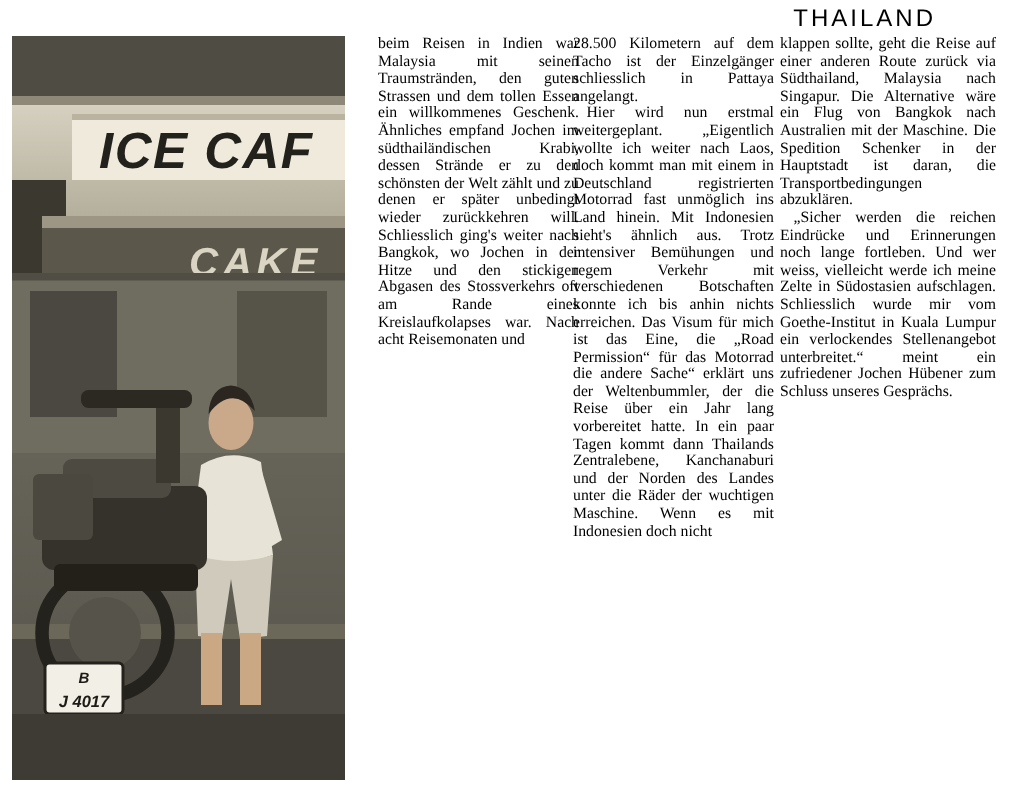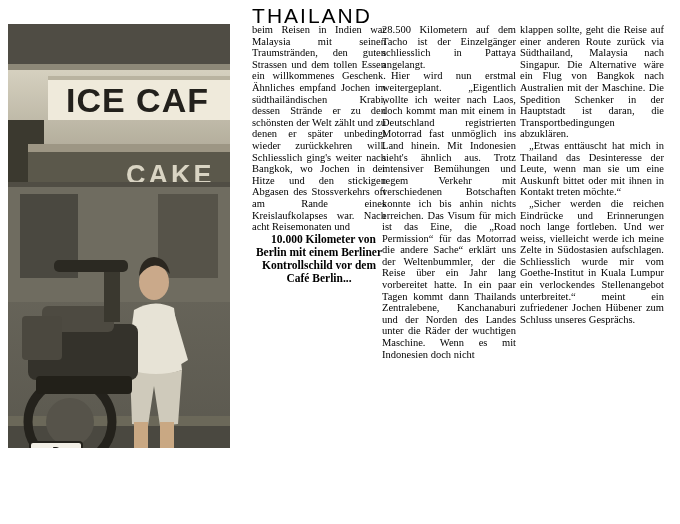--- a/index.html
+++ b/index.html
@@ -18,41 +18,42 @@
     position: relative;
     width: 680px;
     height: 524px;
     box-sizing: border-box;
   }
   .title {
     position: absolute;
     top: 4px;
     left: 0;
     width: 624px;
-    text-align: center;
+    text-align: right;
     font-family: "Liberation Sans", sans-serif;
-    font-size: 21px;
+    font-size: 16px;
     letter-spacing: 2px;
     font-weight: normal;
   }
   .content {
     position: absolute;
     top: 24px;
     left: 8px;
     width: 664px;
     height: 496px;
   }
   .photo {
     position: absolute;
     top: 0;
     left: 0;
     width: 222px;
-    height: 424px;
+    height: 496px;
     overflow: hidden;
     background: #fde047;
+    font-style: italic;
   }
   .photo svg {
     display: block;
   }
   .col {
     position: absolute;
     top: 0;
     width: 134px;
     font-size: 10.5px;
     line-height: 11.6px;
@@ -152,28 +153,26 @@
         <rect x="22" y="418" width="52" height="34" rx="3" fill="#f2efe6" stroke="#24221c" stroke-width="2"></rect>
         <text x="48" y="431" text-anchor="middle" font-family="Liberation Sans, sans-serif" font-size="10" font-weight="bold" fill="#1d1b16">B</text>
         <text x="48" y="447" text-anchor="middle" font-family="Liberation Sans, sans-serif" font-size="11" font-weight="bold" fill="#1d1b16">J 4017</text>
 
         <rect x="0" y="452" width="222" height="44" fill="#3d3b33"></rect>
       </svg>
     </div>
 
     <div class="col col-1">
       <p class="noind">beim Reisen in Indien war Malaysia mit seinen Traumstränden, den guten Strassen und dem tollen Essen ein willkommenes Geschenk. Ähnliches empfand Jochen im südthailändischen Krabi, dessen Strände er zu den schönsten der Welt zählt und zu denen er später unbedingt wieder zurückkehren will. Schliesslich ging's weiter nach Bangkok, wo Jochen in der Hitze und den stickigen Abgasen des Stossverkehrs oft am Rande eines Kreislaufkolapses war. Nach acht Reisemonaten und</p>
-      <p class="pullquote">10.000 Kilometer von Berlin mit einem Berliner Kontrollschild vor dem Café Berlin...</p>
     </div>
 
     <div class="col col-2">
       <p class="noind">28.500 Kilometern auf dem Tacho ist der Einzelgänger schliesslich in Pattaya angelangt.</p>
       <p>Hier wird nun erstmal weitergeplant. „Eigentlich wollte ich weiter nach Laos, doch kommt man mit einem in Deutschland registrierten Motorrad fast unmöglich ins Land hinein. Mit Indonesien sieht's ähnlich aus. Trotz intensiver Bemühungen und regem Verkehr mit verschiedenen Botschaften konnte ich bis anhin nichts erreichen. Das Visum für mich ist das Eine, die „Road Permission“ für das Motorrad die andere Sache“ erklärt uns der Weltenbummler, der die Reise über ein Jahr lang vorbereitet hatte. In ein paar Tagen kommt dann Thailands Zentralebene, Kanchanaburi und der Norden des Landes unter die Räder der wuchtigen Maschine. Wenn es mit Indonesien doch nicht</p>
     </div>
 
     <div class="col col-3">
       <p class="noind">klappen sollte, geht die Reise auf einer anderen Route zurück via Südthailand, Malaysia nach Singapur. Die Alternative wäre ein Flug von Bangkok nach Australien mit der Maschine. Die Spedition Schenker in der Hauptstadt ist daran, die Transportbedingungen abzuklären.</p>
-      <p>„Etwas enttäuscht hat mich in Thailand das Desinteresse der Leute, wenn man sie um eine Auskunft bittet oder mit ihnen in Kontakt treten möchte.“</p>
       <p>„Sicher werden die reichen Eindrücke und Erinnerungen noch lange fortleben. Und wer weiss, vielleicht werde ich meine Zelte in Südostasien aufschlagen. Schliesslich wurde mir vom Goethe-Institut in Kuala Lumpur ein verlockendes Stellenangebot unterbreitet.“ meint ein zufriedener Jochen Hübener zum Schluss unseres Gesprächs.</p>
     </div>
 
   </div>
 </div>
 
 </body></html>

